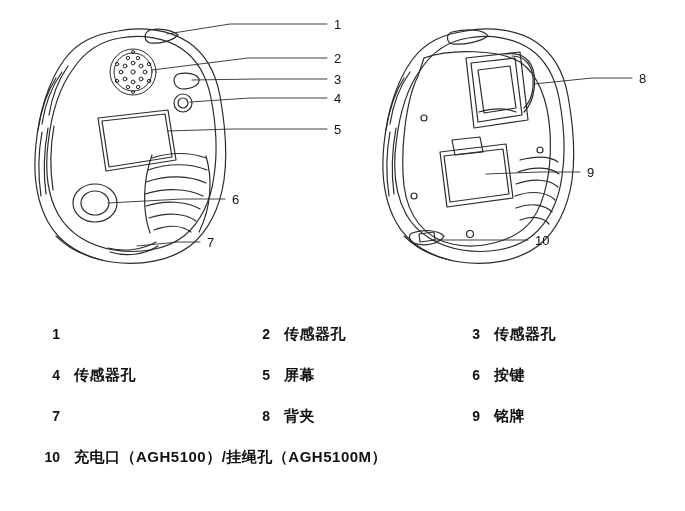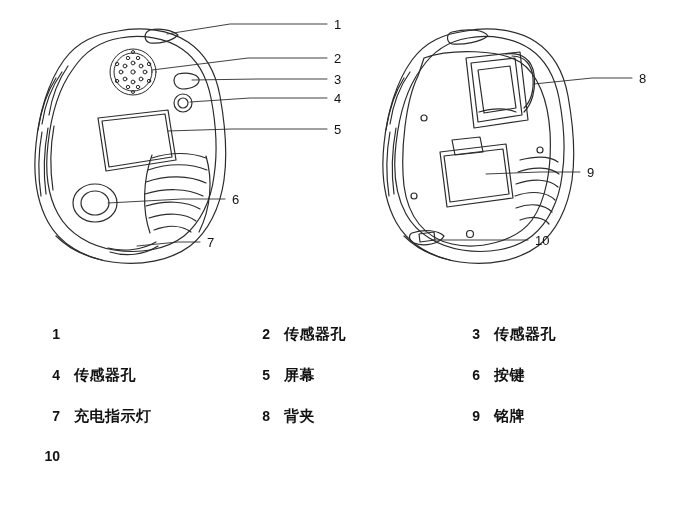--- a/index.html
+++ b/index.html
@@ -294,31 +294,31 @@
     </div>
     <div class="legend-cell">
       <span class="legend-num">6</span>
       <span class="legend-label">按键</span>
     </div>
   </div>
 
   <div class="legend-row">
     <div class="legend-cell">
       <span class="legend-num">7</span>
-      <span class="legend-label">充电指示灯</span>
     </div>
     <div class="legend-cell">
       <span class="legend-num">8</span>
       <span class="legend-label">背夹</span>
     </div>
     <div class="legend-cell">
       <span class="legend-num">9</span>
       <span class="legend-label">铭牌</span>
     </div>
   </div>
 
   <div class="legend-row">
     <div class="legend-cell wide">
       <span class="legend-num">10</span>
+      <span class="legend-label">充电口（AGH5100）/挂绳孔（AGH5100M）</span>
     </div>
   </div>
 
 </div>
 
 </body></html>

